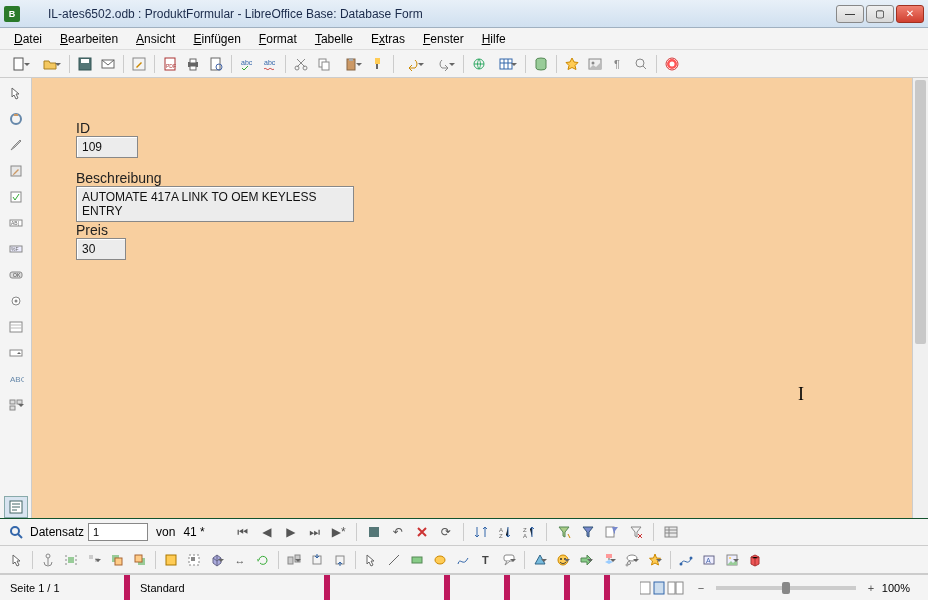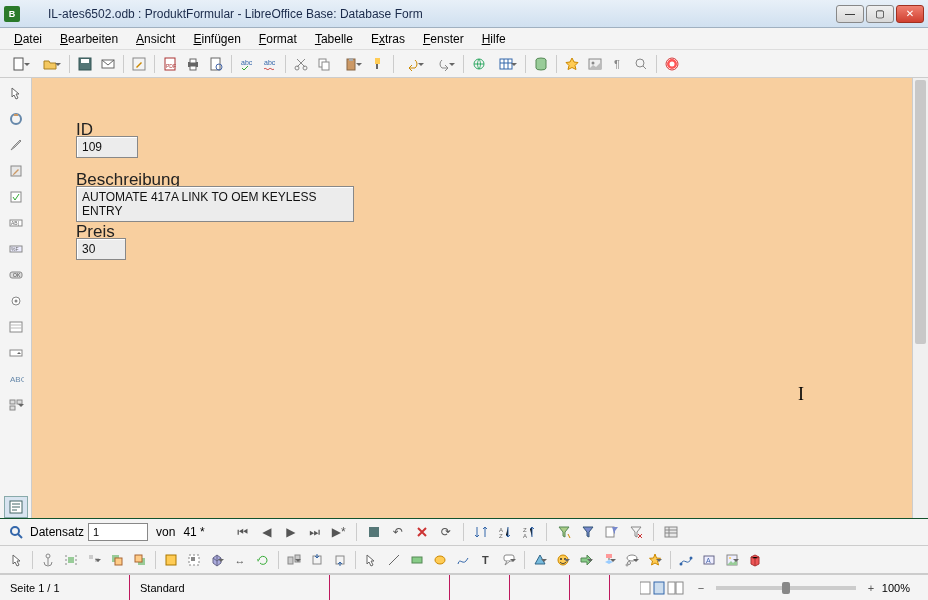--- a/index.html
+++ b/index.html
@@ -31,36 +31,36 @@
 .vtoolbar { position: absolute; left: 0; top: 78px; bottom: 82px; width: 32px; background: #f4f4f4; border-right: 1px solid #ccc; display: flex; flex-direction: column; align-items: center; padding-top: 4px; gap: 4px; }
 .vtoolbar .tb-btn { width: 24px; height: 22px; }
 .vtoolbar .tb-btn.active { background: #d8e4f0; border-color:#8aa; }
 
 
 .canvas-wrap { position: absolute; left: 32px; right: 16px; top: 78px; bottom: 82px; overflow: hidden; }
 .vscroll { position:absolute; right:0; top:78px; bottom:82px; width:16px; background:#f0f0f0; border-left:1px solid #ccc; }
 .vscroll .thumb { position:absolute; left:2px; right:2px; top:2px; height:60%; background:#c8c8c8; border-radius:2px; }
 .page { position: relative; width: 100%; height: 100%; background: #f8cf9f; }
 
-.form-field-label { position:absolute; font-size: 17px; color: #222; }
+.form-field-label { position:absolute; font-size: 14px; color: #222; }
 .form-field-input { position:absolute; background: #ececec; border: 1px solid #888; padding: 3px 5px; font-size: 12px; color: #111; box-shadow: inset 1px 1px 0 #fff; }
 
 
 .navbar { position:absolute; left:0; right:0; bottom:54px; height:28px; background:#f4f4f4; border-top:1px solid #14532d; border-bottom:1px solid #ccc; display:flex; align-items:center; padding:0 6px; gap:4px; font-size:12px; }
 .navbar .tb-btn { width:20px; height:20px; }
 .navbar input.rec { width:60px; height:18px; border:1px solid #888; padding:1px 4px; font-size:11px; background:#fff; }
 .navbar .von { margin: 16px 4px; }
 
 
 .drawbar { position:absolute; left:0; right:0; bottom:26px; height:28px; background:#f4f4f4; border-bottom:1px solid #ccc; display:flex; align-items:center; padding:0 6px; gap:1px; }
 .drawbar .tb-btn { width:22px; height:22px; }
 
 
 .statusbar { position:absolute; left:0; right:0; bottom:0; height:26px; background:#f4f4f4; border-top:1px solid #ccc; display:flex; align-items:center; font-size:11px; }
-.status-cell { padding:0 10px; height:100%; display:flex; align-items:center; border-right:1px solid #be185d; }
+.status-cell { padding:0 10px; height:100%; display:flex; align-items:center; border-right:6px solid #be185d; }
 .status-cell.page { width:130px; background:transparent; }
 .status-cell.std { width:200px; }
 .status-spacer { flex:1; }
 .zoom-slider { width:140px; height:4px; background:#ccc; position:relative; margin:0 8px; }
 .zoom-slider .tick { position:absolute; top:-3px; width:1px; height:10px; background:#999; left:50%; }
 .zoom-slider .knob { position:absolute; top:-4px; left:50%; width:8px; height:12px; background:#888; border-radius:2px; transform:translateX(-50%); }
 .zoom-minus,.zoom-plus { width:14px; text-align:center; color:#555; cursor:pointer; }
 .zoom-pct { width:50px; text-align:right; padding-right:18px; }
 
 .text-cursor { position:absolute; font-size:18px; color:#000; font-family: serif; }

